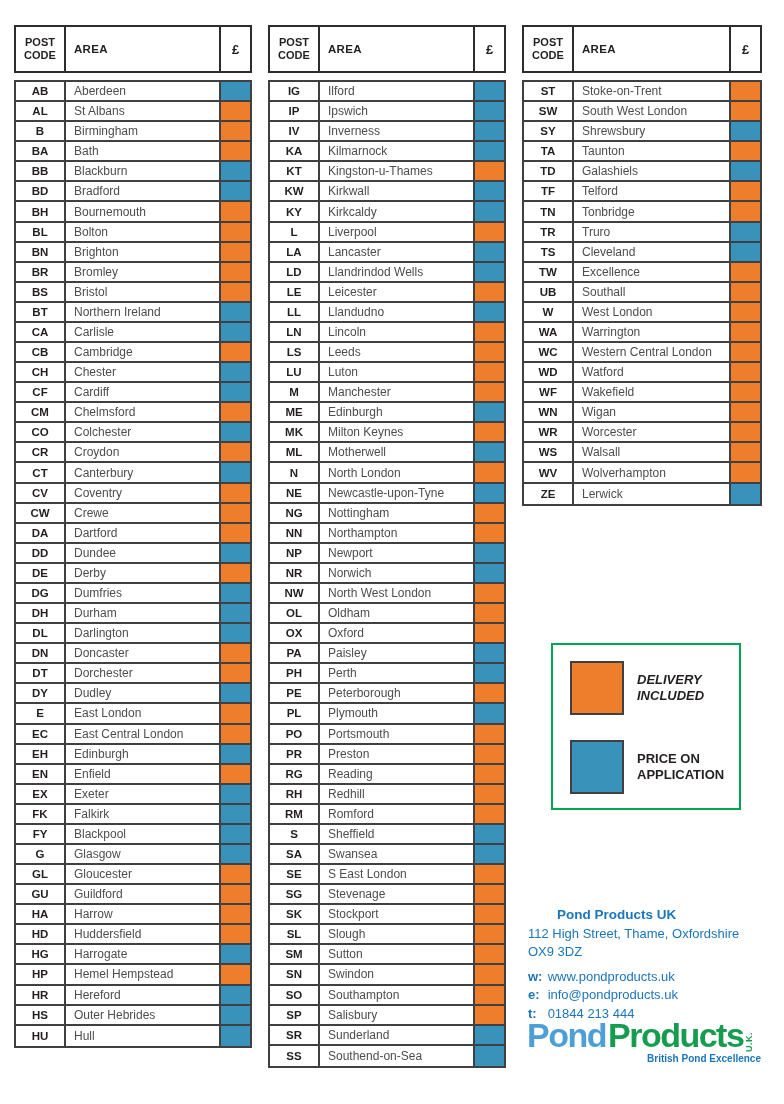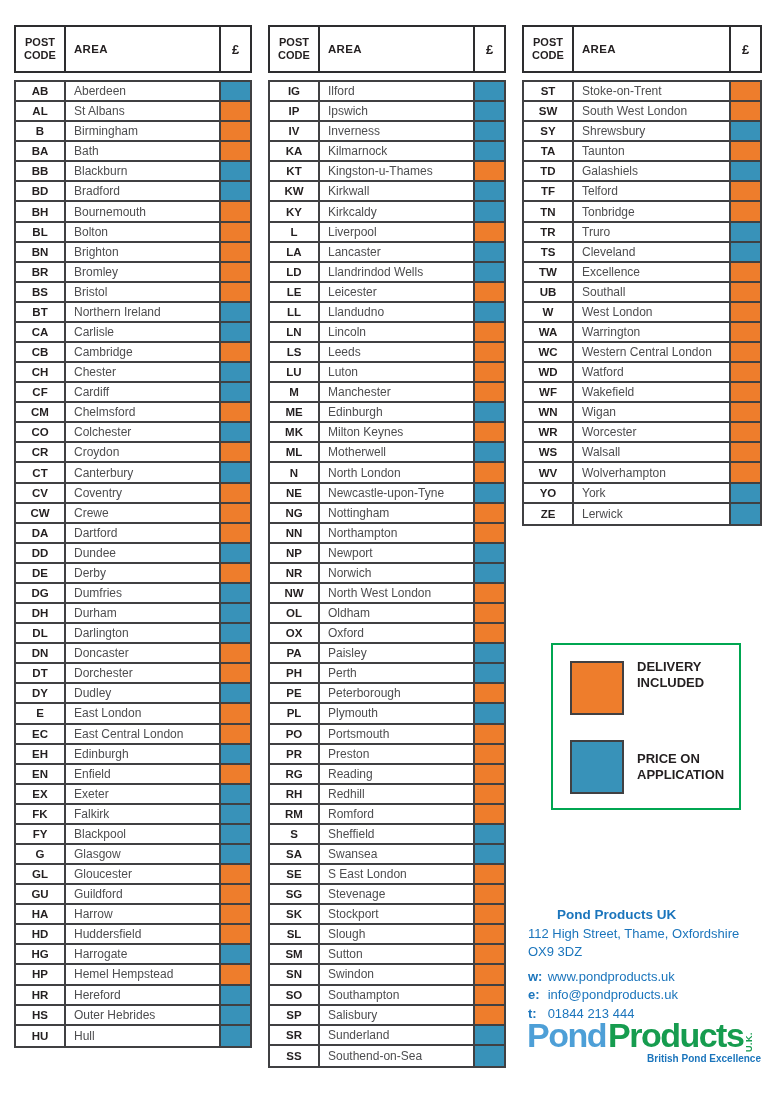--- a/index.html
+++ b/index.html
@@ -27,21 +27,21 @@
     white-space:nowrap; overflow:hidden; }
   .cell.swatch { width:31px; border-left:2px solid #404042; }
 
   .legend { position:absolute; left:551px; top:643px; width:190px; height:167px;
     border:2px solid #00A651; background:#fff; }
   .legend-swatch { position:absolute; left:17px; width:54px; height:54px;
     border:2px solid #414042; }
   .legend-swatch.top { top:16px; } .legend-swatch.bottom { top:95px; }
   .legend-label { position:absolute; left:84px; width:100px; font-weight:bold;
     font-size:13px; line-height:1.25; color:#231f20; }
-  .legend-label.top { top:14px; } .legend-label.bottom { top:106px; }
+  .legend-label.top { top:27px;font-style:italic; } .legend-label.bottom { top:106px; }
 
   .contact { position:absolute; left:528px; top:906px; width:245px;
     color:#1B75BC; font-size:13px; line-height:1.4; }
   .contact .name { font-weight:bold; font-size:13.5px;padding-left:29px; }
   .contact .methods { margin-top:7px; }
   .contact .prefix { font-weight:bold; display:inline-block; min-width:16px; }
 
   .logo { position:absolute; left:527px; top:1018px; width:236px; }
   .logo-main { display:flex; align-items:flex-start; }
   .logo-word { font-weight:bold; font-size:34px; letter-spacing:-1.5px; line-height:1; }
@@ -664,25 +664,20 @@
           <div class="cell code">WS</div>
           <div class="cell area">Walsall</div>
           <div class="cell swatch" style="background: rgb(238, 125, 44);"></div>
         </div>
         <div class="row">
           <div class="cell code">WV</div>
           <div class="cell area">Wolverhampton</div>
           <div class="cell swatch" style="background: rgb(238, 125, 44);"></div>
         </div>
         <div class="row">
-          <div class="cell code">YO</div>
-          <div class="cell area">York</div>
-          <div class="cell swatch" style="background: rgb(56, 146, 185);"></div>
-        </div>
-        <div class="row">
           <div class="cell code">ZE</div>
           <div class="cell area">Lerwick</div>
           <div class="cell swatch" style="background: rgb(56, 146, 185);"></div>
         </div>
       </div>
   </div>
 
   <div class="legend" style="border-color: rgb(0, 166, 81);">
     <div class="legend-swatch top" style="background: rgb(238, 125, 44);"></div>
     <div class="legend-label top">DELIVERY INCLUDED</div>

